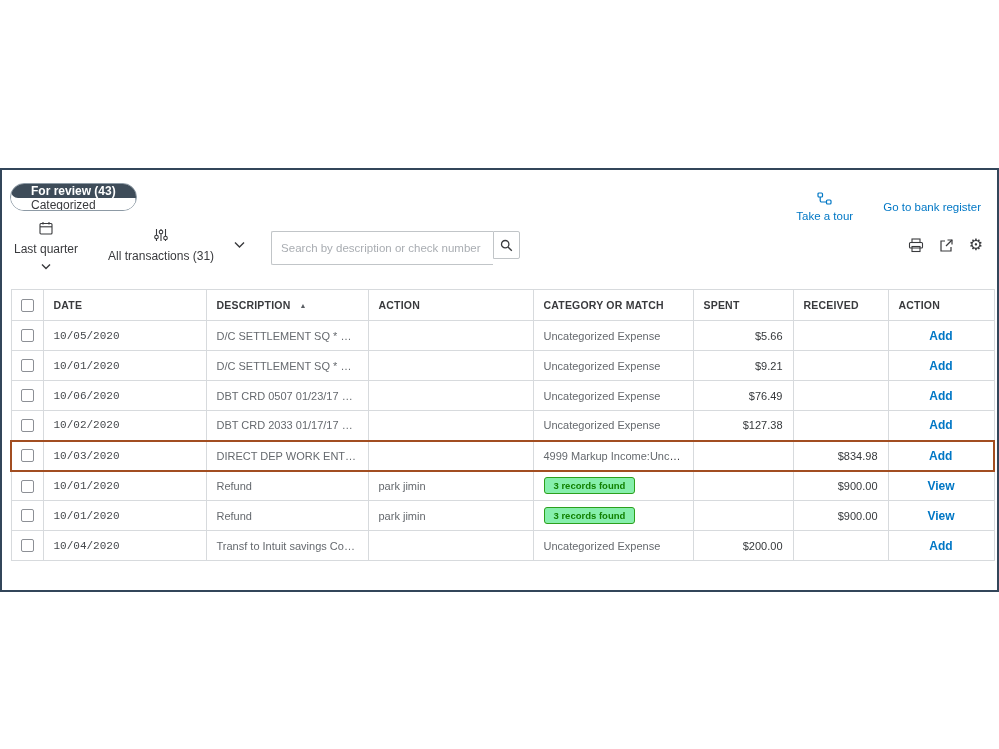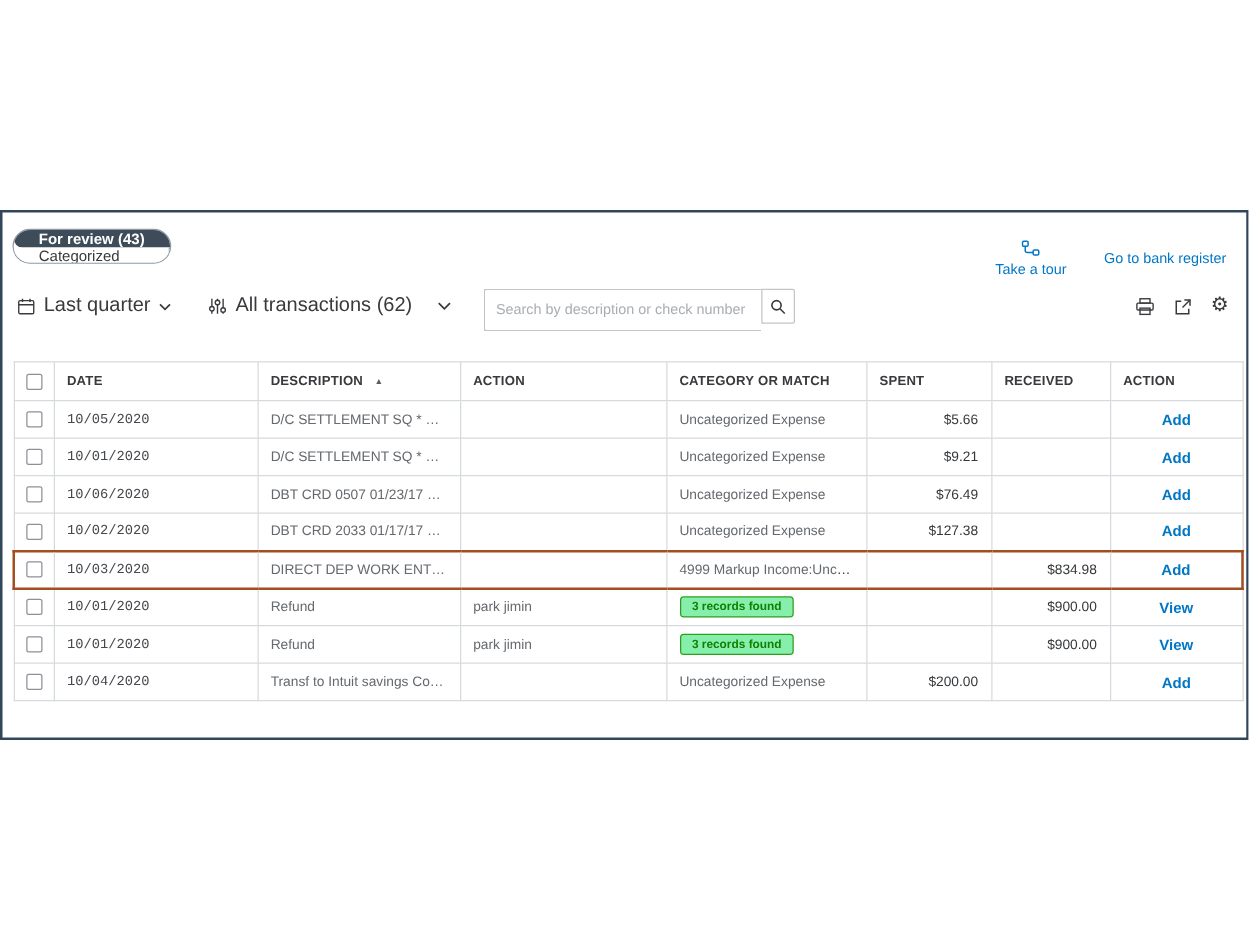--- a/index.html
+++ b/index.html
@@ -46,21 +46,21 @@
   }
   .hlink { display: flex; align-items: center; gap: 5px; cursor: pointer; color: #0077c5; text-decoration: none; flex-direction: column; }
 
   
   .filter-row {
     position: absolute; top: 61px; left: 12px; right: 14px;
     height: 28px; display: flex; align-items: center;
   }
   .filter {
     display: flex; align-items: center; gap: 7px;
-    font-size: 16px; color: #393a3d; cursor: pointer; white-space: nowrap;
+    font-size: 12px; color: #393a3d; cursor: pointer; white-space: nowrap; flex-direction: column;
   }
   .type-filter { margin-left: 30px; }
   .type-chevron { margin-left: 20px; display: flex; align-items: center; cursor: pointer; }
 
   .searchbox { margin-left: 26px; display: flex; height: 28px; }
   .searchbox input {
     width: 222px; height: 28px;
     border: 1px solid #c1c5c8; border-right: none;
     border-radius: 2px 0 0 2px;
     padding: 16px 9px; font-size: 11.5px; color: #393a3d;
@@ -175,21 +175,21 @@
         <span>
           <svg width="14" height="14" viewBox="0 0 14 14" fill="#fff" stroke="#393a3d" stroke-width="1.1">
             <line x1="2.5" y1="1" x2="2.5" y2="13"></line>
             <line x1="7" y1="1" x2="7" y2="13"></line>
             <line x1="11.5" y1="1" x2="11.5" y2="13"></line>
             <circle cx="2.5" cy="9" r="1.8"></circle>
             <circle cx="7" cy="4" r="1.8"></circle>
             <circle cx="11.5" cy="10" r="1.8"></circle>
           </svg>
         </span>
-        <span>All transactions (62)</span>
+        <span>All transactions (31)</span>
       </div>
       <span class="type-chevron">
         <svg width="11" height="8" viewBox="0 0 11 8" fill="none" stroke="#393a3d" stroke-width="1.4">
           <polyline points="1,1.5 5.5,6 10,1.5"></polyline>
         </svg>
       </span>
 
       <div class="searchbox">
         <input type="text" placeholder="Search by description or check number" style="">
         <button class="search-btn">

